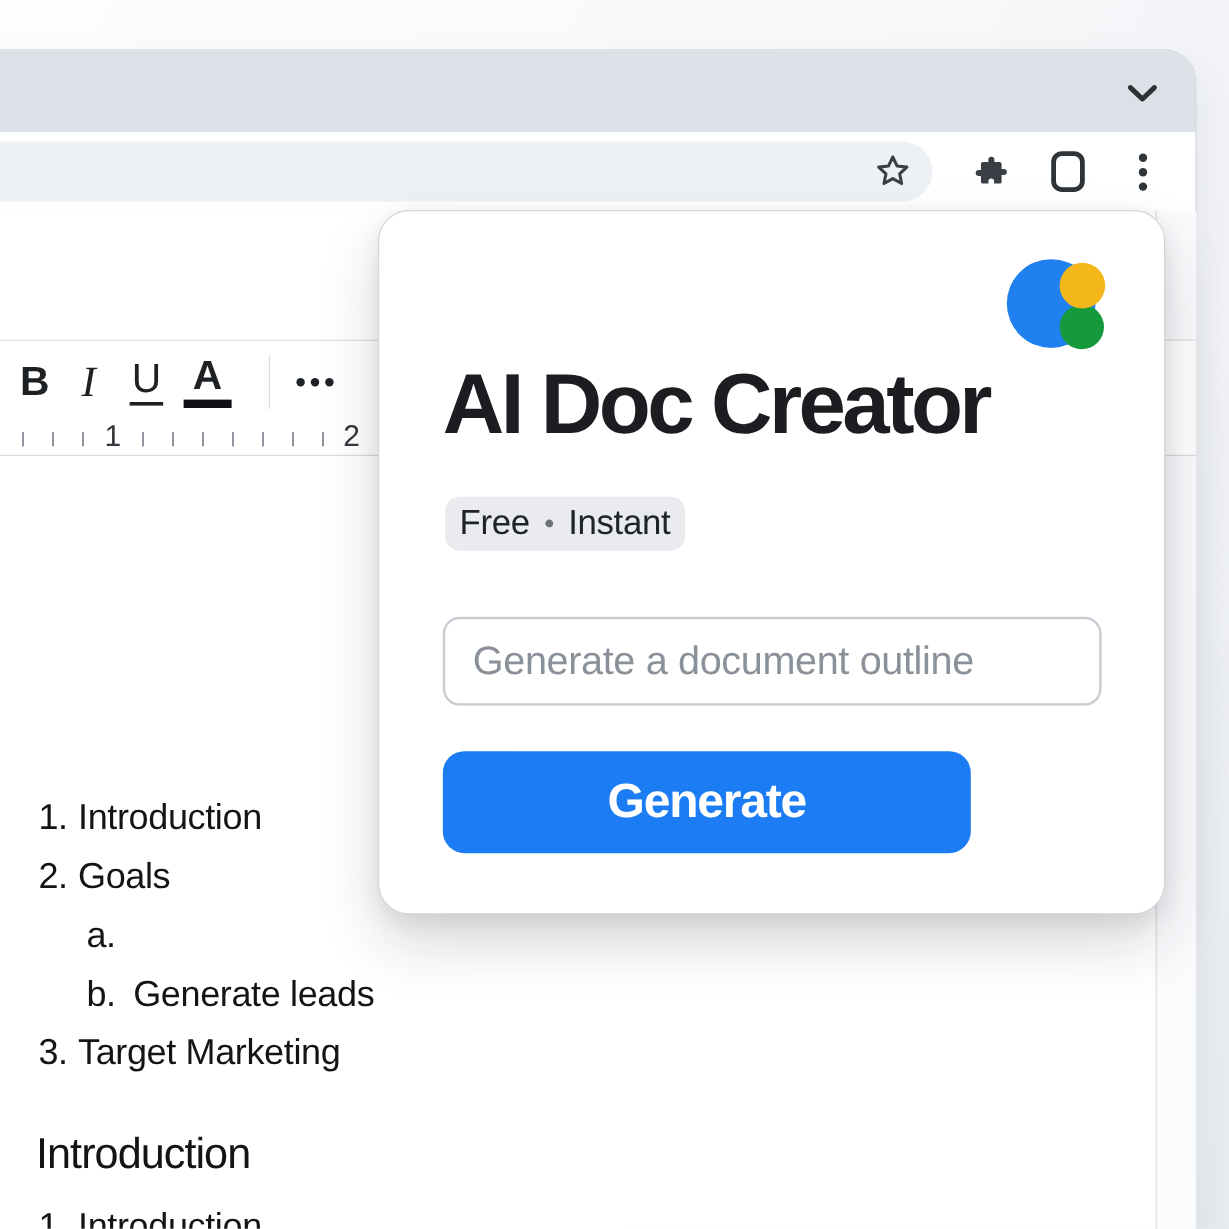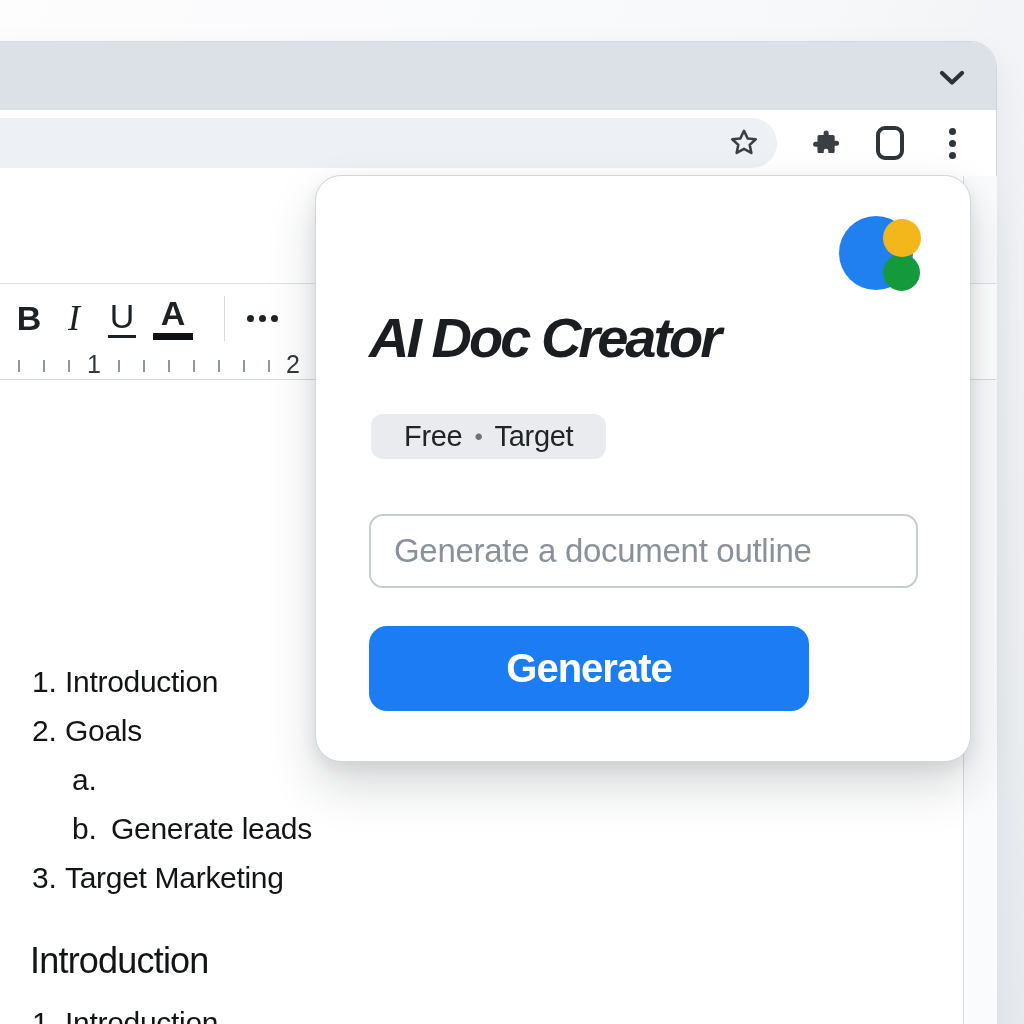--- a/index.html
+++ b/index.html
@@ -105,27 +105,26 @@
     z-index: 10;
   }
   .logo { position: absolute; left: 0; top: 0; width: 100%; height: 120px; }
   .logo .circle { position: absolute; border-radius: 50%; }
   .logo-blue { left: 523px; top: 40px; width: 74px; height: 74px; background: #2080f0; z-index: 1; }
   .logo-green { left: 567px; top: 78px; width: 37px; height: 37px; background: #149a3c; z-index: 2; }
   .logo-yellow { left: 567px; top: 43px; width: 38px; height: 38px; background: #f4b71b; z-index: 3; }
 
   .popup-title {
     position: absolute; left: 53px; top: 124px;
-    font-size: 56px; line-height: 76px; font-weight: 700; letter-spacing: -3px; color: #1b1d20;
+    font-size: 71px; line-height: 76px; font-weight: 700; letter-spacing: -3px; color: #1b1d20;
     white-space: nowrap;
-    font-style: italic;
   }
   .badge {
     position: absolute; left: 55px; top: 238px; height: 45px;
-    display: inline-flex; align-items: center; gap: 12px; padding: 0 33px;
+    display: inline-flex; align-items: center; gap: 12px; padding: 0 12px;
     background: #e9ebee; border-radius: 12px;
     font-size: 29px; letter-spacing: -0.3px; color: #202428;
   }
   .badge .sep-dot { font-size: 24px; color: #6f7377; line-height: 45px; }
   .prompt-input {
     position: absolute; left: 53px; top: 338px; width: 549px; height: 74px;
     box-sizing: border-box; border: 2px solid #c7ccd2; border-radius: 14px;
     padding: 0 23px; font-size: 33px; letter-spacing: -0.3px; color: #701a75;
     font-family: "Liberation Sans", "DejaVu Sans", sans-serif;
     outline: none; background: #fff;
@@ -242,21 +241,21 @@
       <span class="circle logo-blue"></span>
       <span class="circle logo-green"></span>
       <span class="circle logo-yellow"></span>
     </div>
 
     <div class="popup-title">AI Doc Creator</div>
 
     <div class="badge">
       <span>Free</span>
       <span class="sep-dot">•</span>
-      <span>Target</span>
+      <span>Instant</span>
     </div>
 
     <input class="prompt-input" type="text" placeholder="Generate a document outline" style="">
 
     <button class="generate-btn">Generate</button>
   </div>
 
 </div>
 
 </body></html>

